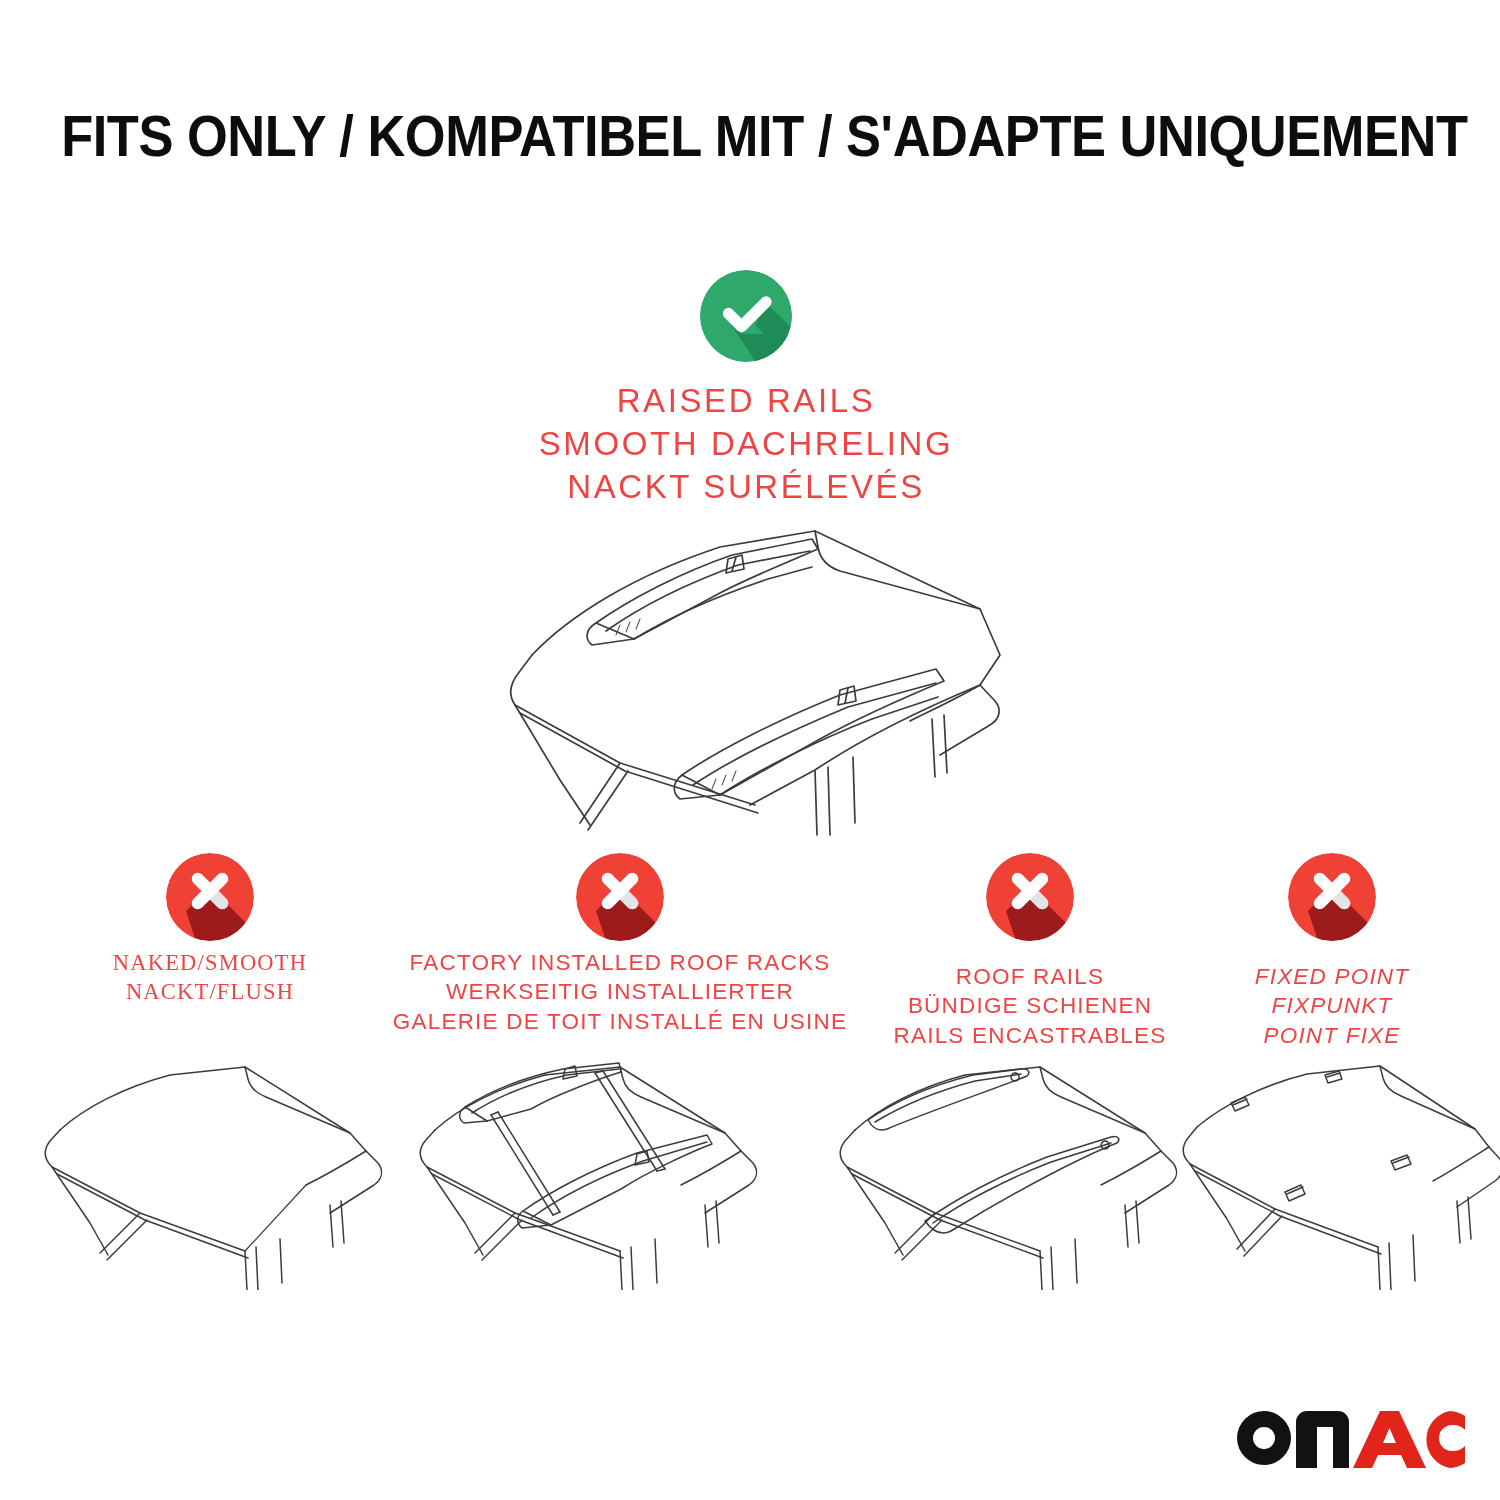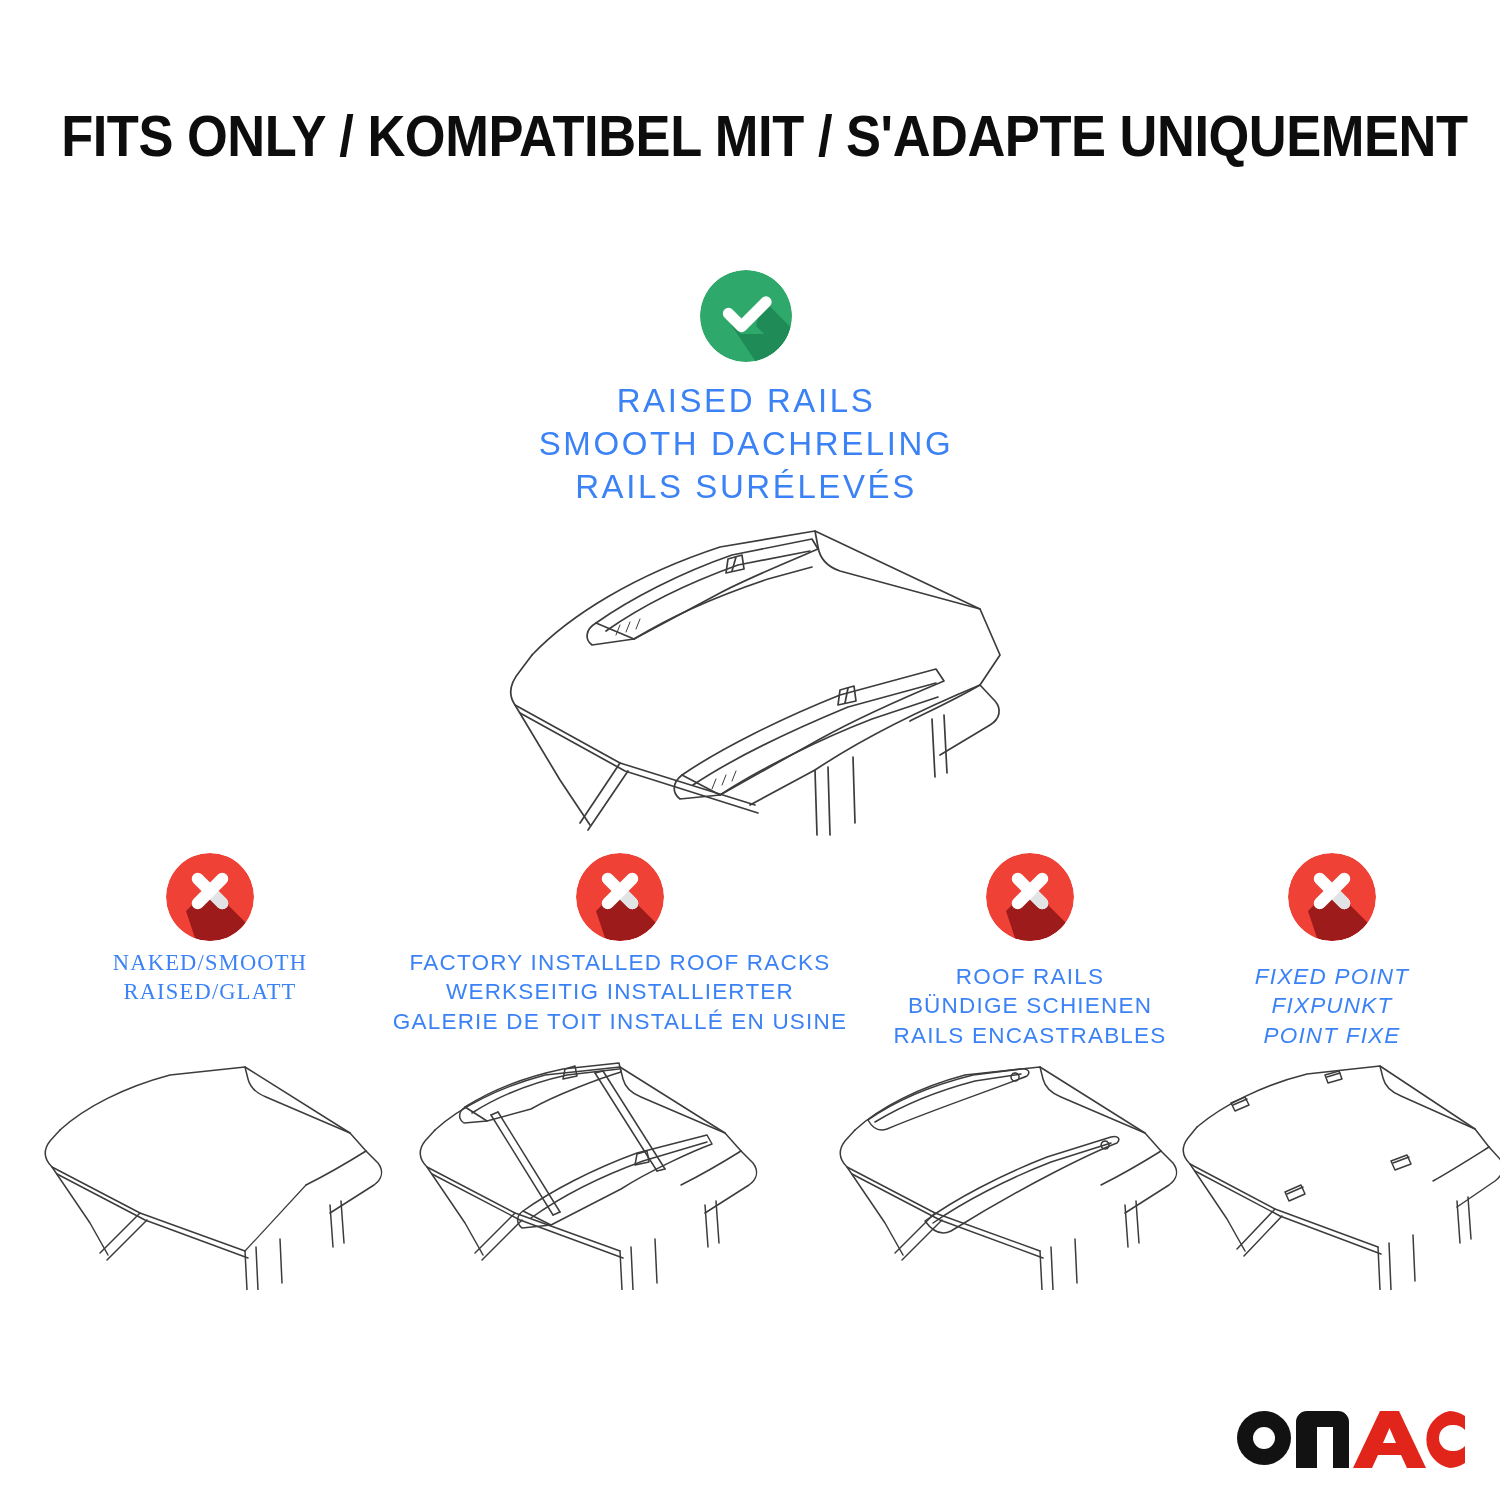--- a/index.html
+++ b/index.html
@@ -60,21 +60,21 @@
     position: absolute;
     inset: 0;
   }
   .status-icon svg { display: block; width: 100%; height: 100%; }
 
   
   .caption {
     position: absolute;
     text-align: center;
     line-height: 1.30;
-    color: #3b82f6;
+    color: #ef4444;
   }
   .caption .line {
     display: block;
     white-space: nowrap;
   }
 
   .caption-hero .line {
     font-size: 33px;
     letter-spacing: 2.6px;
     font-weight: 400;
@@ -119,21 +119,21 @@
   <div class="glyph">
     <svg viewBox="0 0 92 92">
       <path d="M24.5,47.5 a5.6,5.6 0 0 1 8,-8 L41.5,48.5 L62,28 a5.6,5.6 0 0 1 8,8 L45.5,60.5 a5.6,5.6 0 0 1 -8,0 Z" fill="#ffffff"></path>
     </svg>
   </div>
 </div>
 
 <div class="caption caption-hero" style="left:446px; top:380px; width:600px;">
   <span class="line">RAISED RAILS</span>
   <span class="line">SMOOTH DACHRELING</span>
-  <span class="line">RAILS SURÉLEVÉS</span>
+  <span class="line">NACKT SURÉLEVÉS</span>
 </div>
 
 <div class="illus" style="left:420px; top:505px; width:700px; height:340px;">
   <svg viewBox="0 0 700 340" fill="none" stroke="#3c3c3c" stroke-width="1.7" stroke-linecap="round" stroke-linejoin="round">
 
     <path d="M112,150 C150,110 215,70 300,42 L395,26 L560,104 L580,150 L560,180
              C500,205 440,235 395,265 L330,300"></path>
     <path d="M112,150 L100,166 C90,178 88,190 95,200 L140,275 L170,320"></path>
     <path d="M395,26 L398,42 C400,54 408,62 420,66 L560,104"></path>
 
@@ -187,21 +187,21 @@
       <path d="M27.5,21.5 a6,6 0 0 1 8.5,0 L44,29.5 L52,21.5 a6,6 0 1 1 8.5,8.5 L52.5,38 L60.5,46
                a6,6 0 1 1 -8.5,8.5 L44,46.5 L36,54.5 a6,6 0 0 1 -8.5,-8.5 L35.5,38 L27.5,30
                a6,6 0 0 1 0,-8.5 Z" fill="#ffffff"></path>
       <path d="M44,46.5 L52,54.5 a6,6 0 0 0 8.5,-8.5 L52.5,38 Z" fill="#e2e3e4"></path>
     </svg>
   </div>
 </div>
 
 <div class="caption caption-sub" style="left:20px; top:948px; width:380px;font-family:Liberation Serif, serif;">
   <span class="line">NAKED/SMOOTH</span>
-  <span class="line">RAISED/GLATT</span>
+  <span class="line">NACKT/FLUSH</span>
 </div>
 
 <div class="illus" style="left:30px; top:1055px; width:400px; height:235px;">
   <svg viewBox="0 0 400 235" fill="none" stroke="#3c3c3c" stroke-width="1.5" stroke-linecap="round" stroke-linejoin="round">
     <path d="M30,75 C55,52 95,32 140,20 L215,12 L320,78 L336,96"></path>
     <path d="M30,75 L20,86 C13,95 14,104 22,112 L60,168 L78,200"></path>
     <path d="M215,12 L218,24 C220,32 226,38 236,42 L320,78"></path>
     <path d="M22,112 L110,158 L215,196"></path>
     <path d="M27,119 L115,165 L218,203"></path>
     <path d="M70,198 L110,158"></path>

